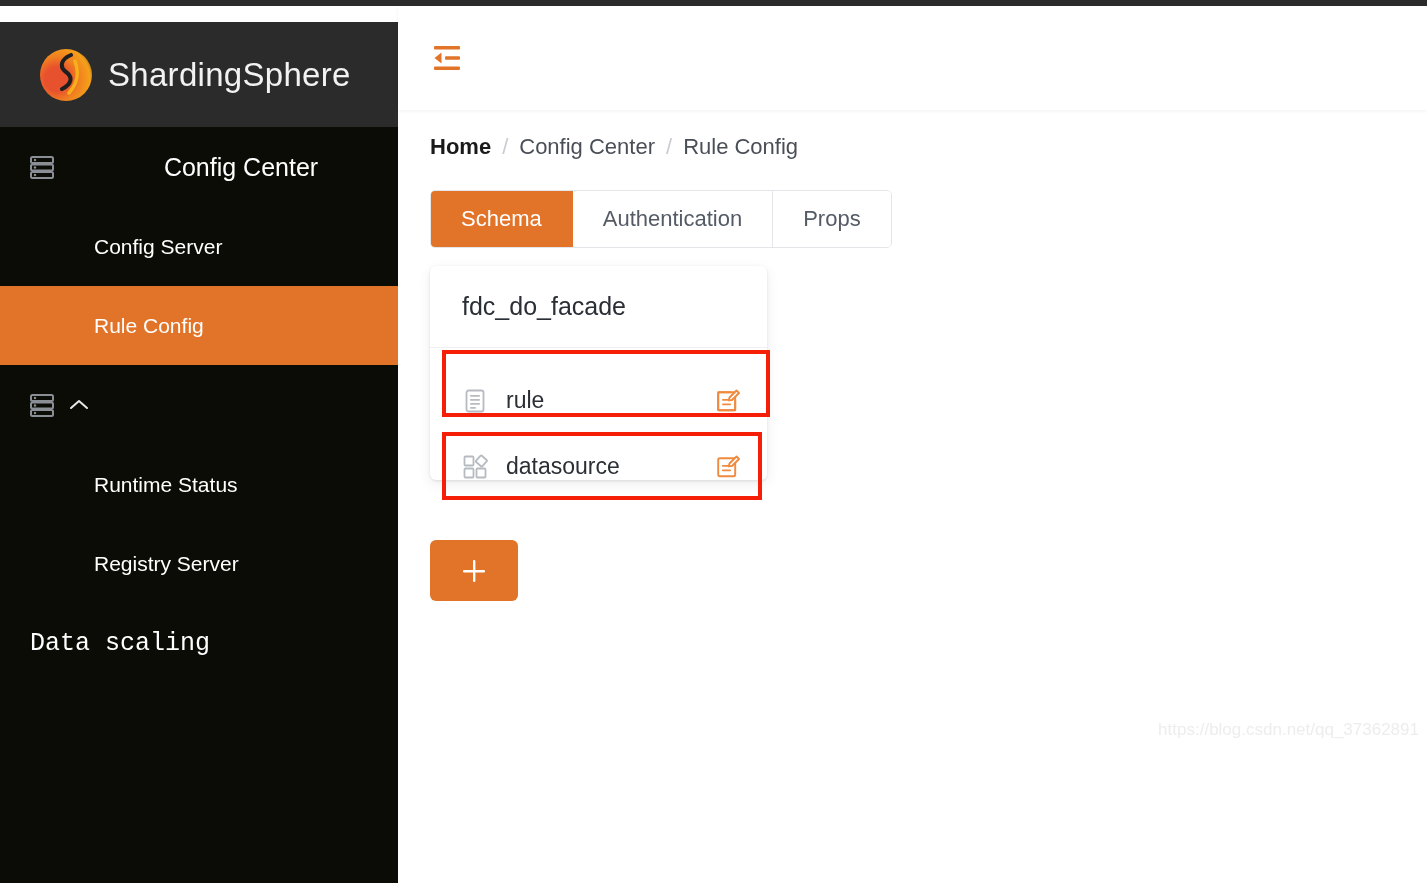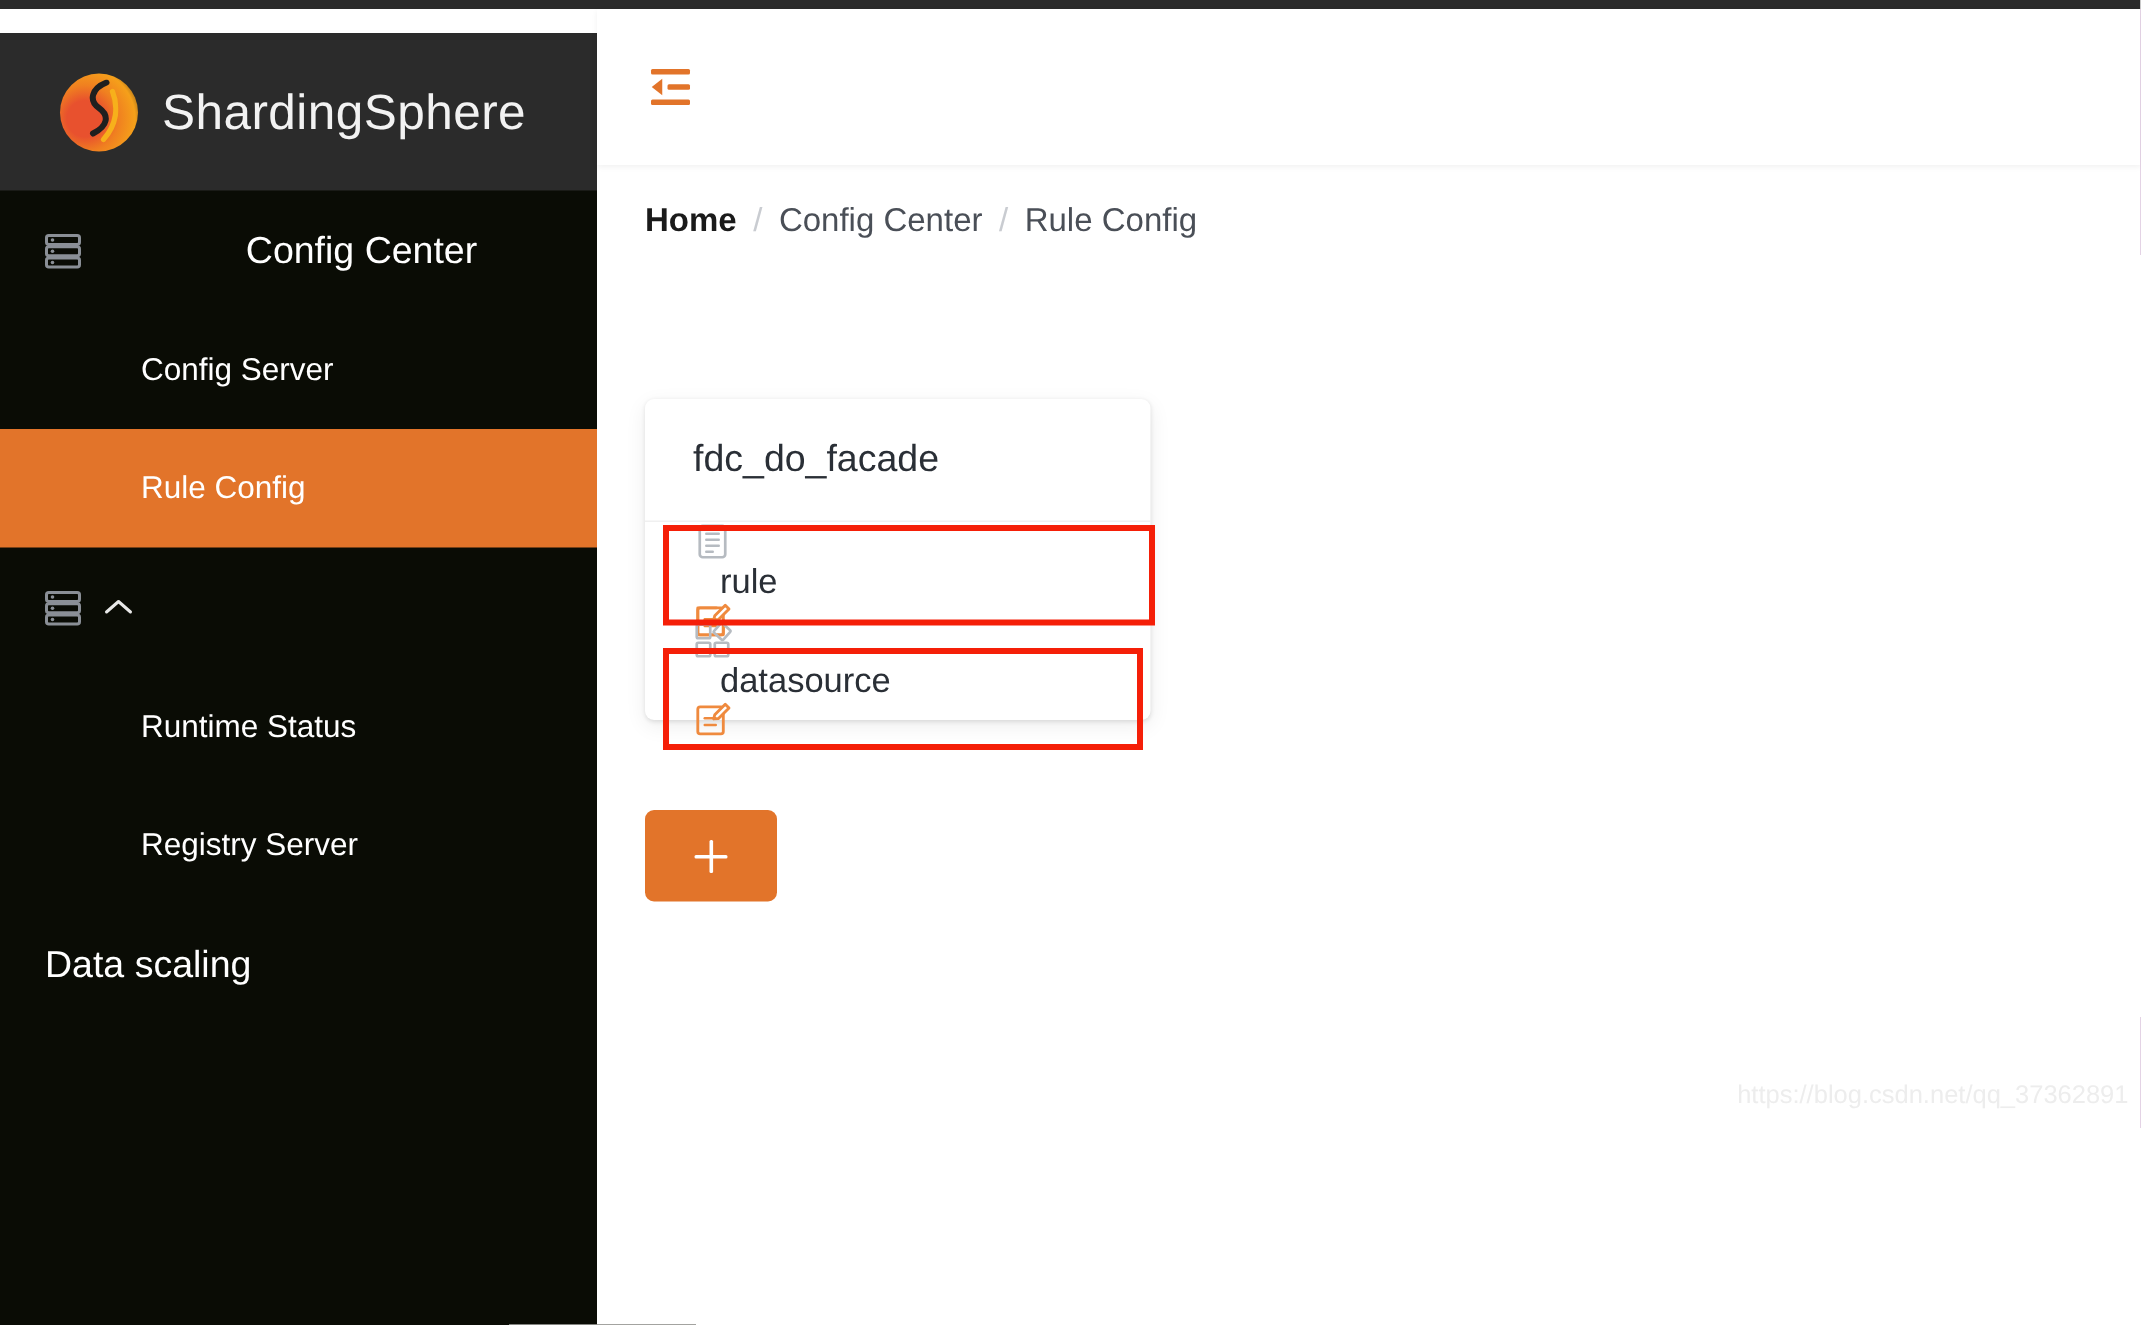--- a/index.html
+++ b/index.html
@@ -72,20 +72,21 @@
   }
   .nav-sub.active { background: #e2742a; }
 
   .nav-top {
     height: 80px;
     display: flex; align-items: center;
     padding-left: 30px;
     color: #ffffff;
     font-size: 25px;
     cursor: pointer;
+    font-family: Liberation Mono, monospace;
   }
 
   
   .main {
     position: absolute; top: 6px; left: 398px;
     width: 1029px; height: 746px;
     background: #701a75;
   }
   .topbar {
     height: 104px; width: 1029px;
@@ -156,24 +157,23 @@
   .card-head {
     height: 82px;
     display: flex; align-items: center;
     padding-left: 32px;
     font-size: 25px;
     color: #2a2f36;
     border-bottom: 1px solid #f0f0f0;
   }
   .card-row {
     height: 66px;
-    display: flex; align-items: flex-start;
+    display: flex; align-items: flex-end;
     padding: 0 26px 0 32px;
     cursor: pointer;
-    flex-direction: column;
   }
   .card-row .row-icon { width: 26px; height: 26px; flex: 0 0 auto; }
   .card-row .row-label {
     margin-left: 18px;
     font-size: 23px;
     color: #2a2f36;
     flex: 1 1 auto;
   }
   .card-row .row-edit { width: 26px; height: 26px; flex: 0 0 auto; cursor: pointer; }
 
@@ -304,20 +304,25 @@
     <div class="content">
 
       <div class="breadcrumb">
         <span class="crumb first">Home</span>
         <span class="sep">/</span>
         <span class="crumb">Config Center</span>
         <span class="sep">/</span>
         <span class="crumb">Rule Config</span>
       </div>
 
+      <div class="tabs">
+        <div class="tab active">Schema</div>
+        <div class="tab">Authentication</div>
+        <div class="tab">Props</div>
+      </div>
 
     </div>
 
     <div class="watermark">https://blog.csdn.net/qq_37362891</div>
   </div>
 
   <div class="card">
     <div class="card-head">fdc_do_facade</div>
 
     <div class="card-row">

